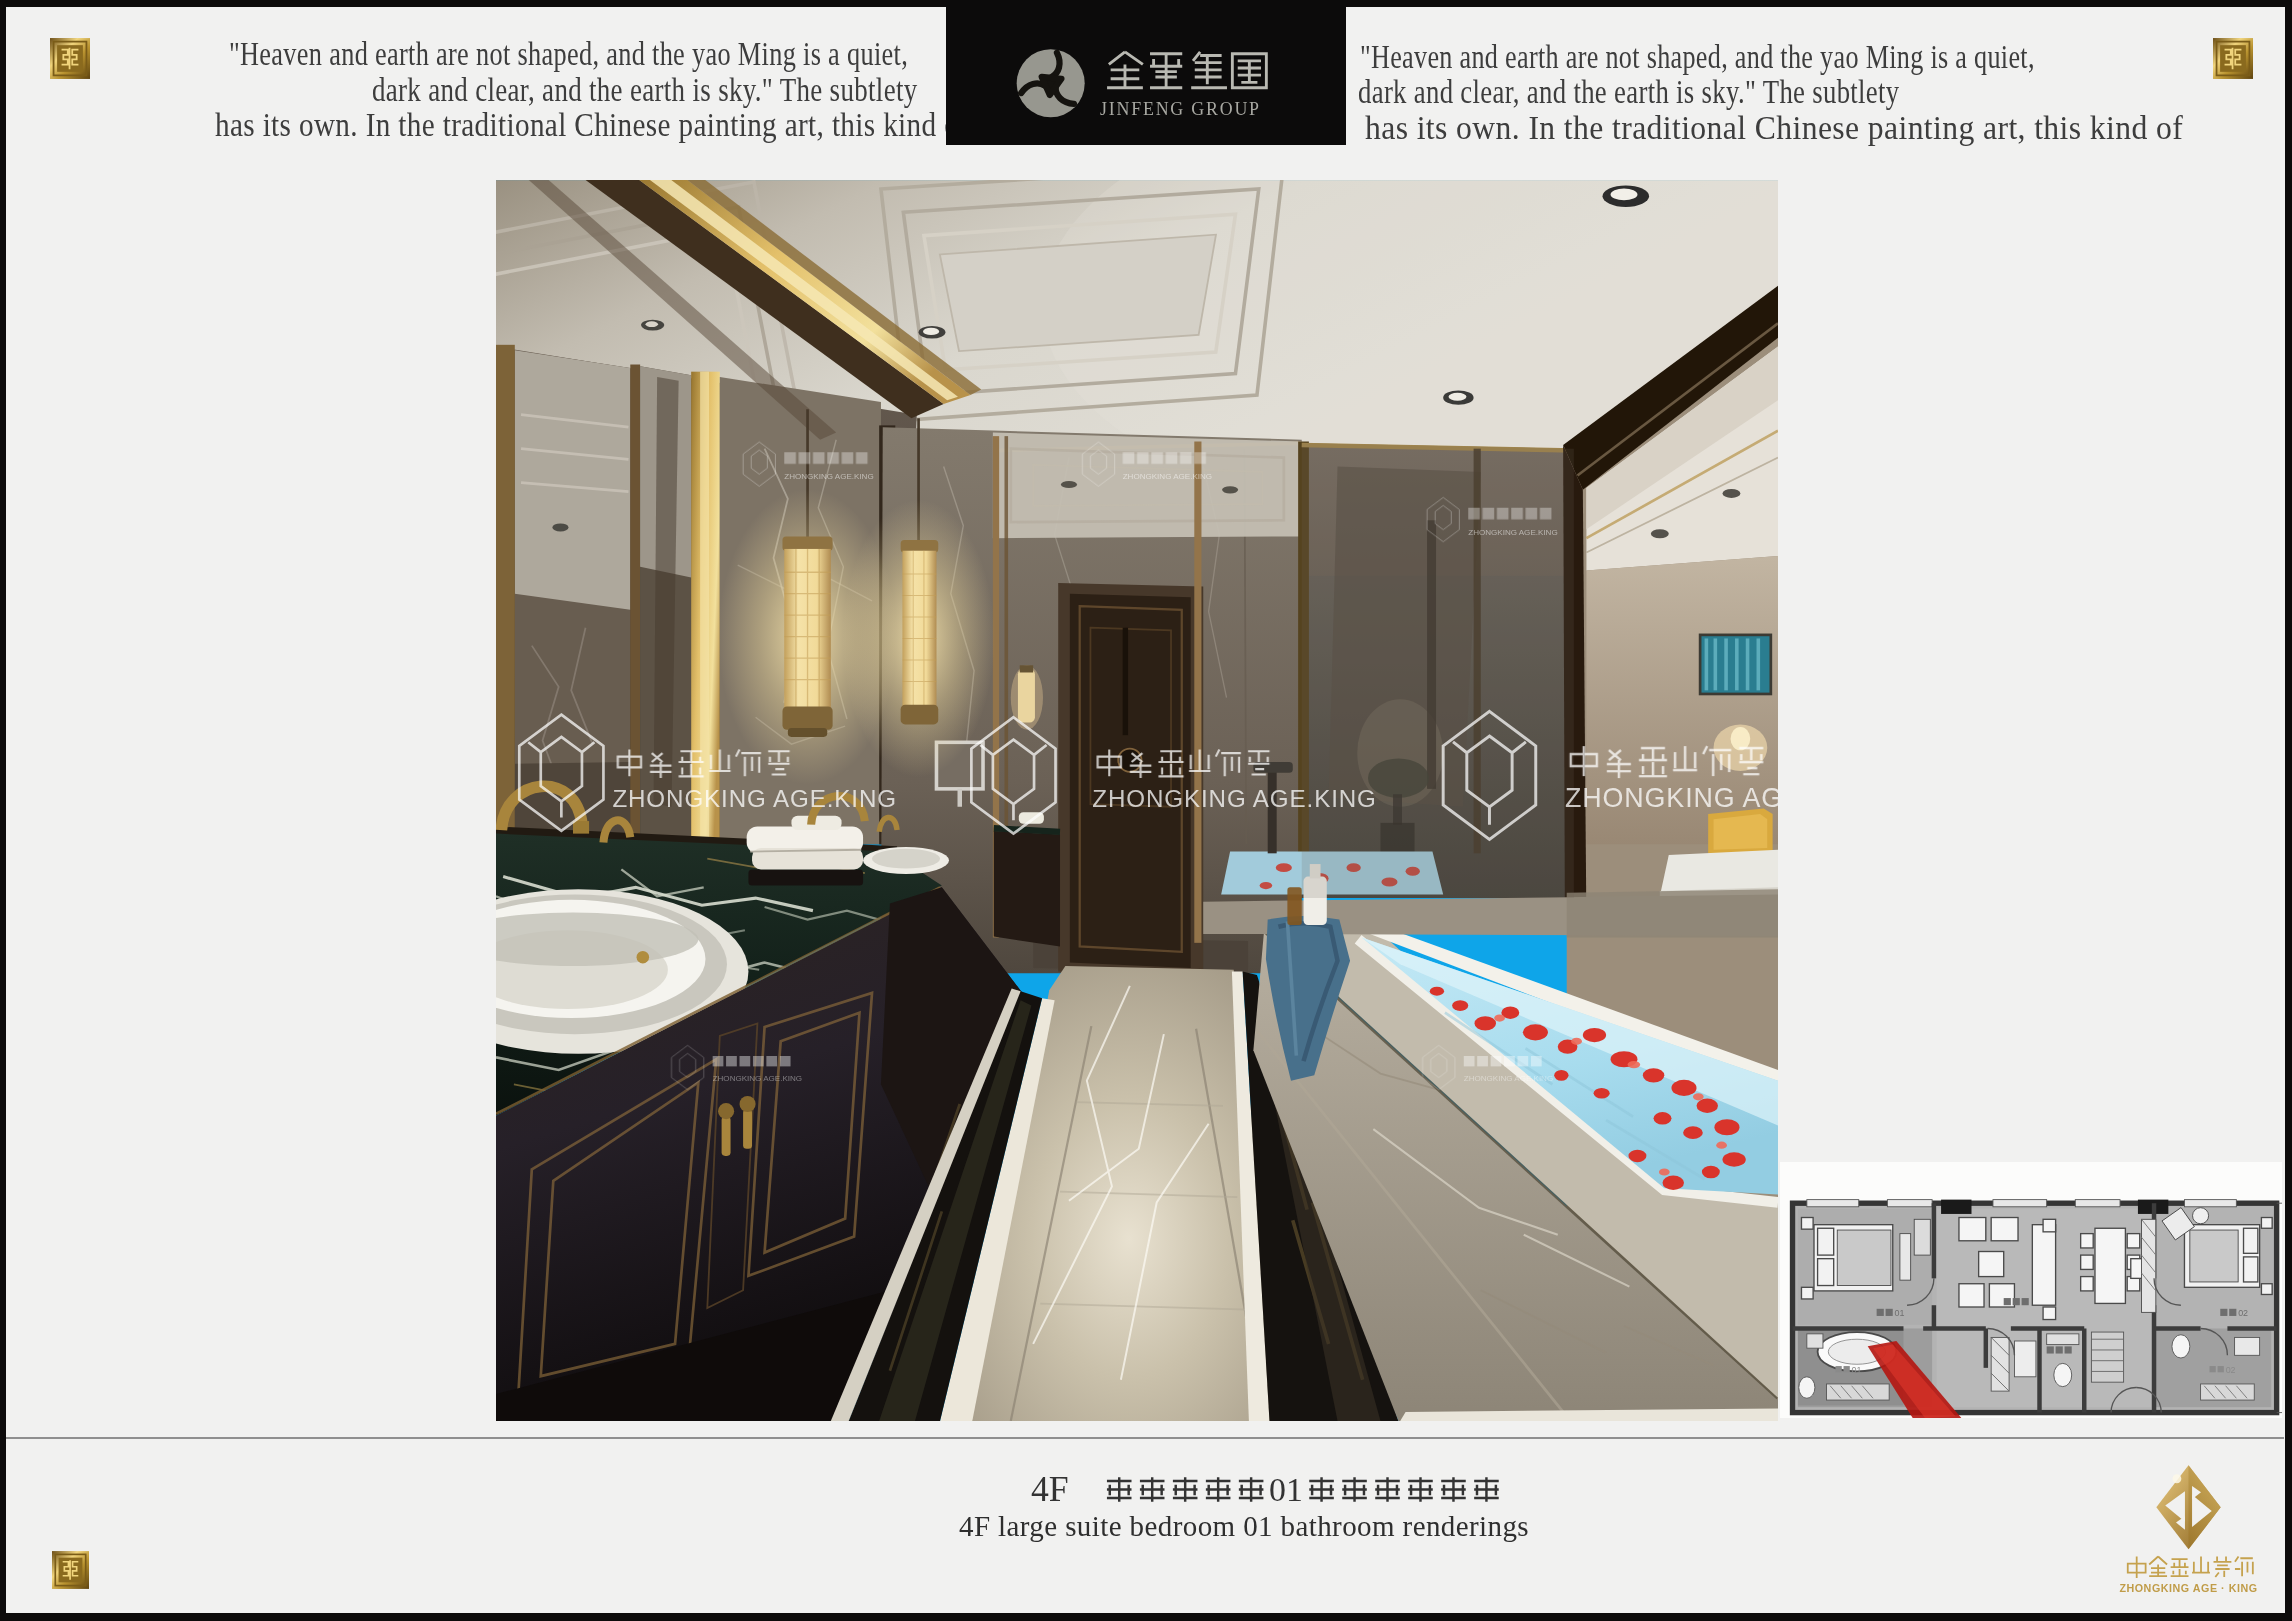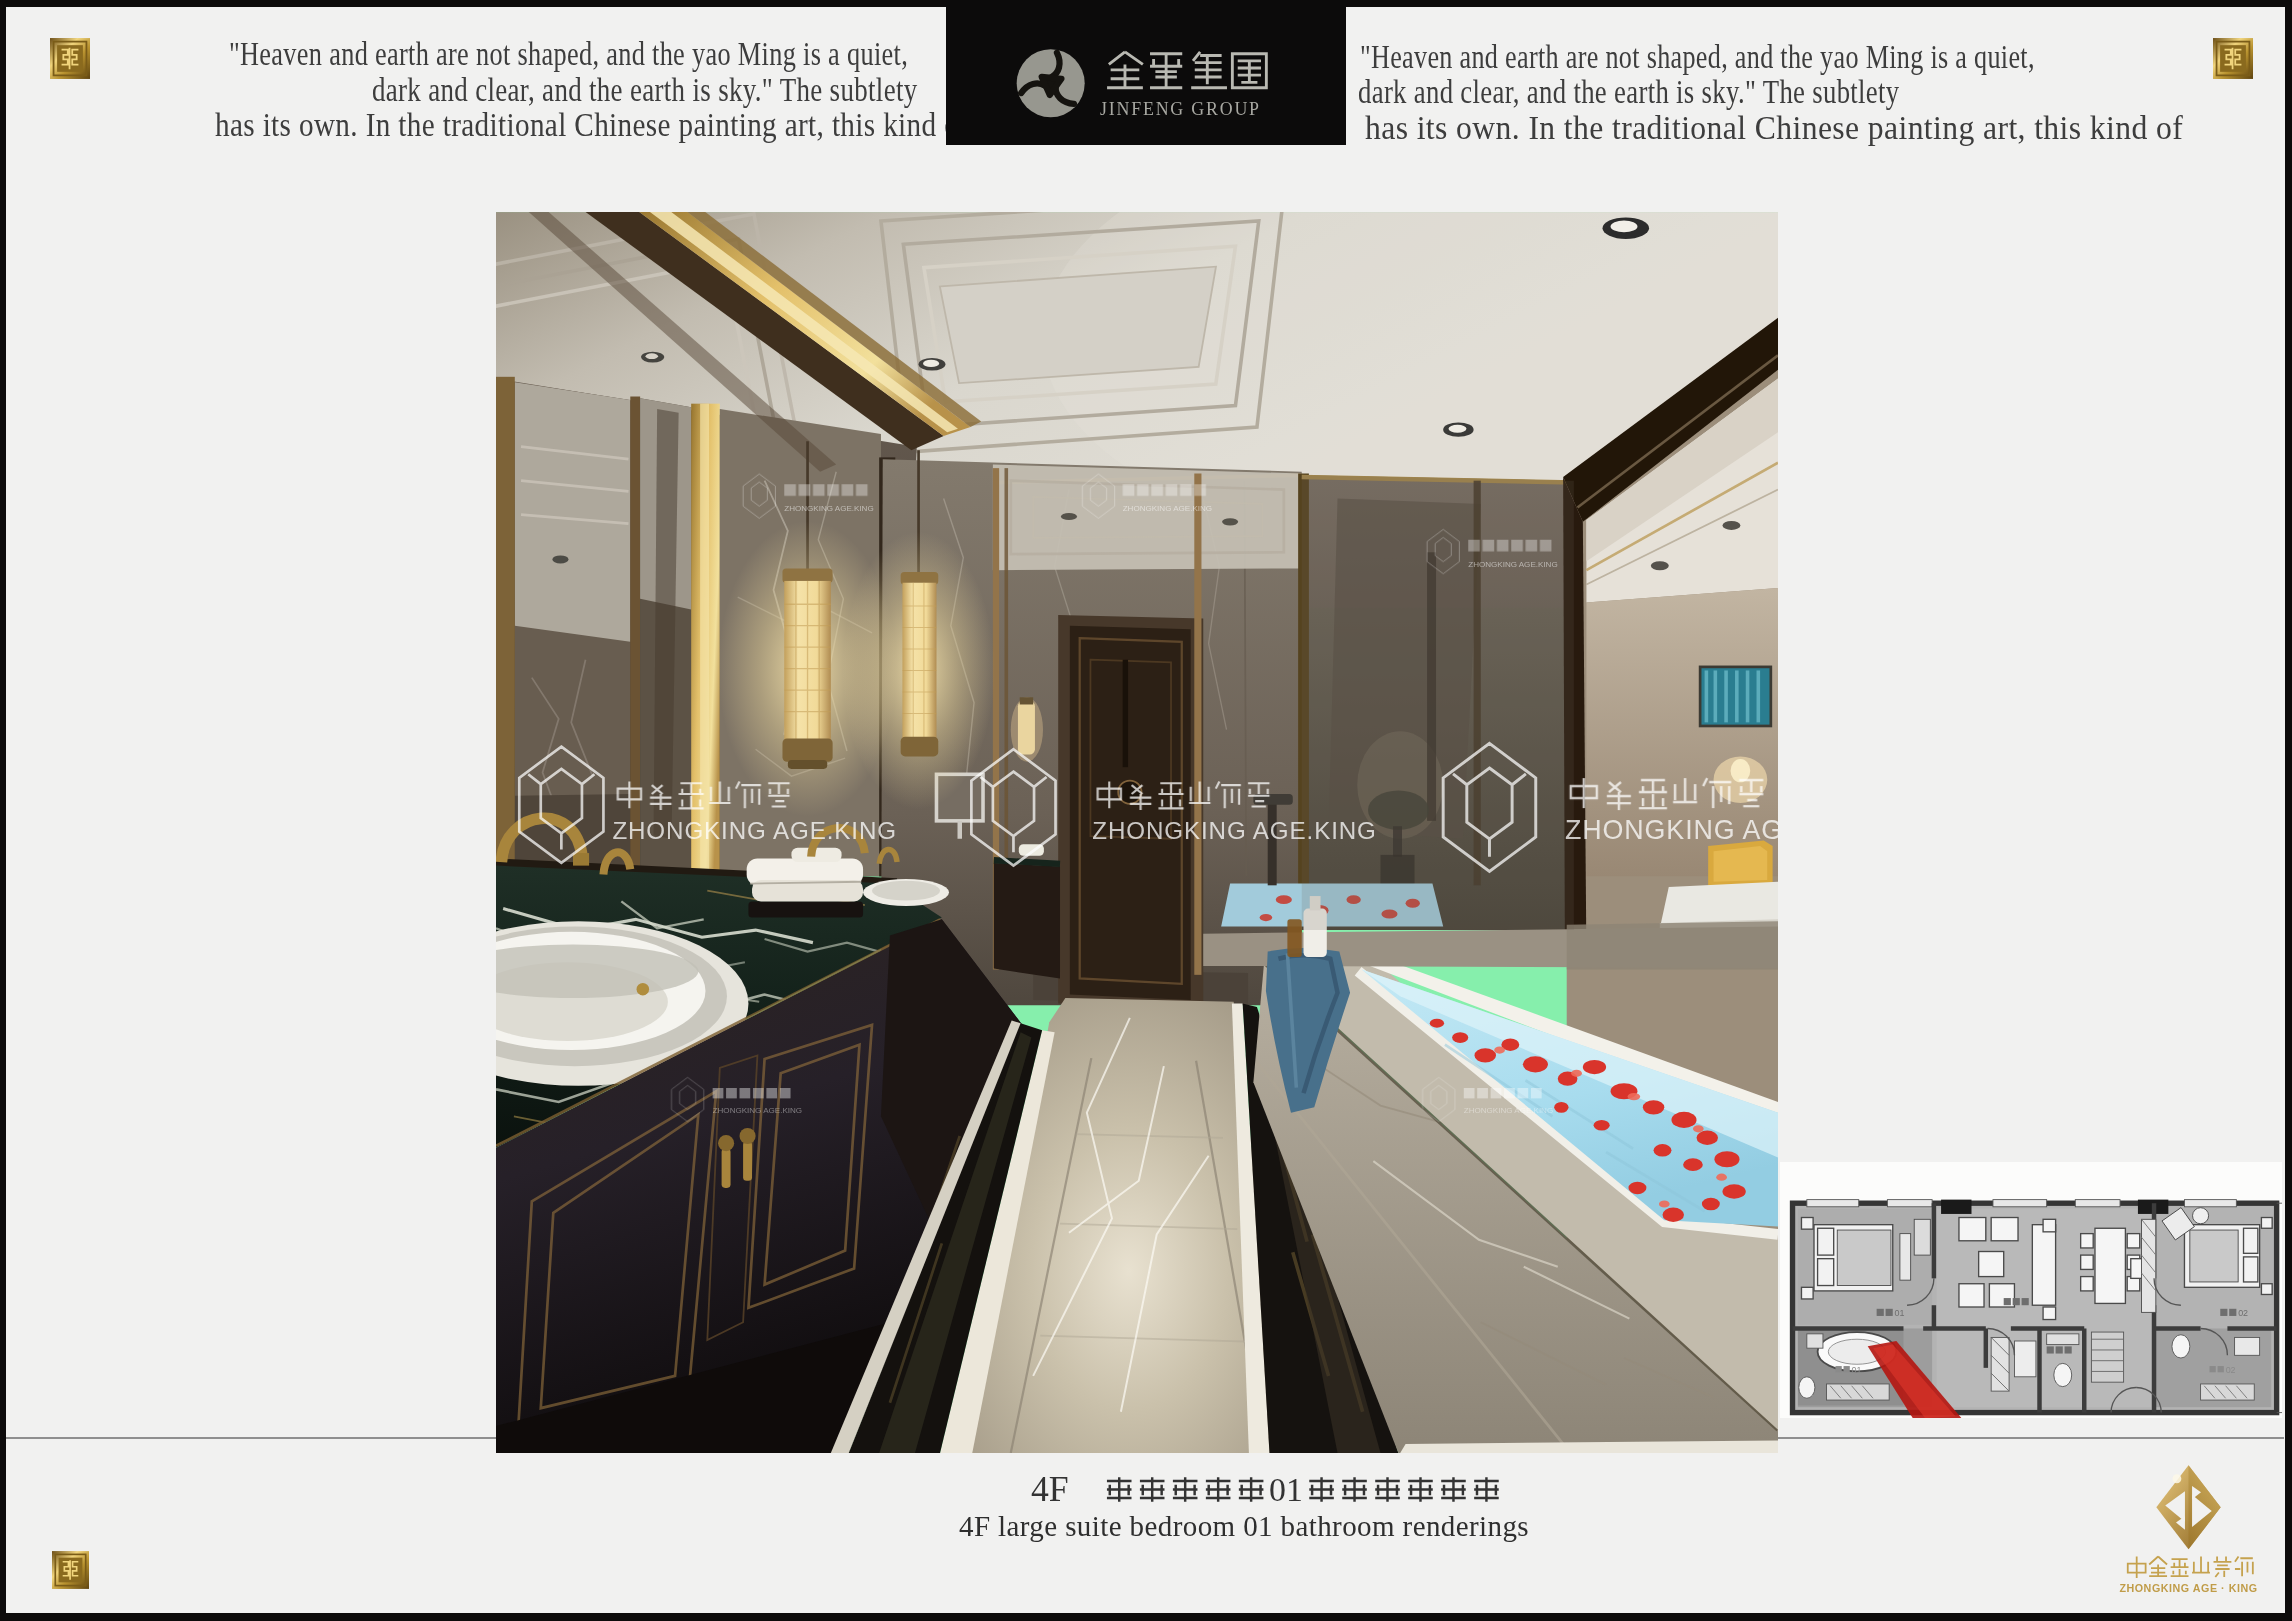--- a/index.html
+++ b/index.html
@@ -85,21 +85,21 @@
     <g transform="translate(270,56)">
         <path d="M14,2 L6,12 M14,6 h24 M8,14 h30 M8,22 h30 M8,30 h30 M22,6 v32 M4,42 h40"></path>
       </g>
     <g transform="translate(316,56)">
         <path d="M4,4 h38 v38 h-38 z M10,12 h26 M10,20 h26 M10,28 h26 M23,12 v24 M14,36 h18"></path>
       </g>
   </g>
   <text x="262" y="128" text-anchor="middle" font-family="Liberation Serif,serif" font-size="20" fill="#a8a8a2" letter-spacing="2">JINFENG GROUP</text>
 </svg>
 
-<div class="abs" style="left:496px;top:180px;width:1282px;height:1241px;background:#86efac;margin-top:32px;">
+<div class="abs" style="left:496px;top:180px;width:1282px;height:1241px;background:#0ea5e9;">
 <svg width="1282" height="1241" viewBox="0 0 1432 1386" style="display:block">
 <defs>
   <linearGradient id="ceil" x1="0" y1="0" x2="0.75" y2="0.45">
     <stop offset="0" stop-color="#9a9181"></stop>
           <stop offset="0.3" stop-color="#c2bcb0"></stop>
           <stop offset="0.62" stop-color="#dad7ce"></stop>
           <stop offset="1" stop-color="#e0ddd5"></stop>
   </linearGradient>
   <linearGradient id="goldband" x1="0" y1="0" x2="1" y2="0.7">
     <stop offset="0" stop-color="#96742e"></stop>

